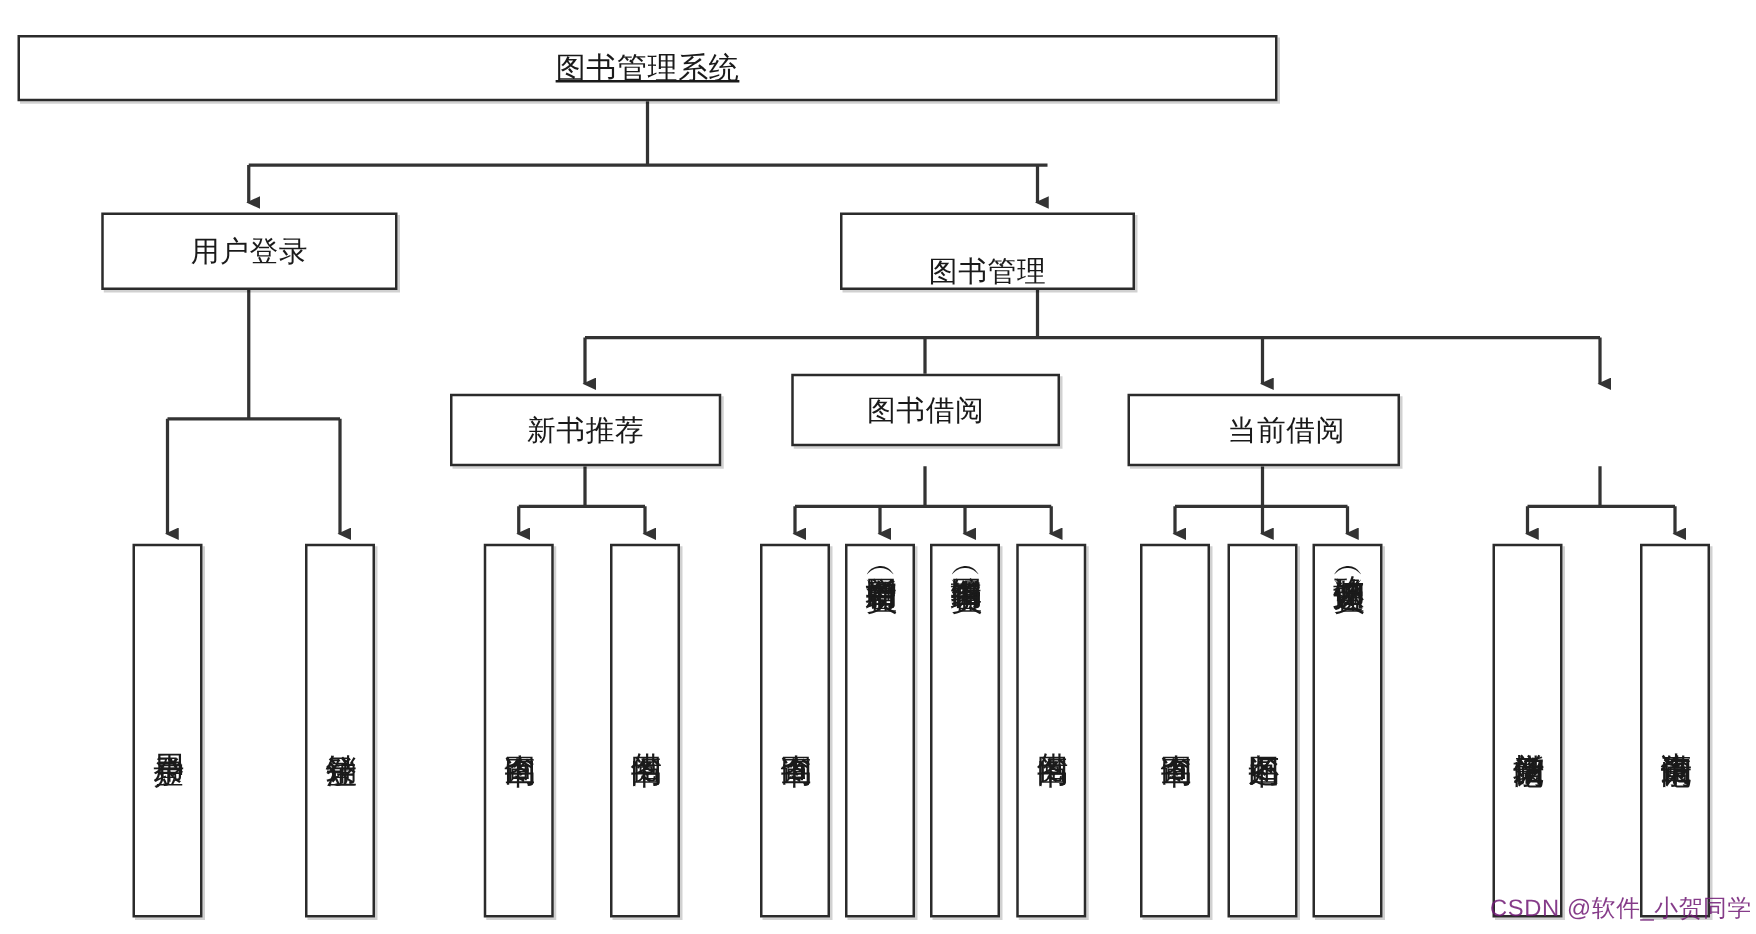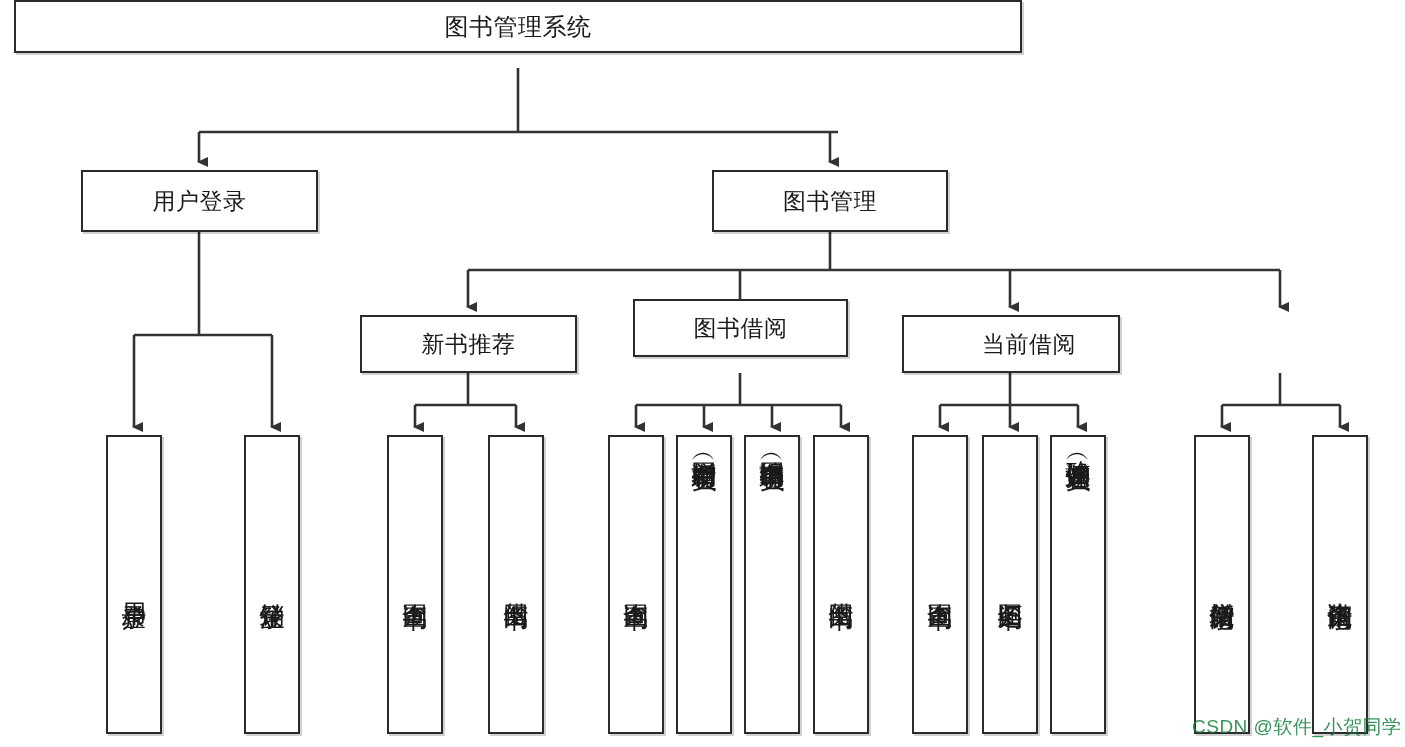--- a/index.html
+++ b/index.html
@@ -62,21 +62,21 @@
     letter-spacing: 1px;
     white-space: nowrap;
   }
   .node.vertical.centered {
     align-items: center;
     padding-top: 0;
   }
   .watermark {
     position: absolute;
     font-size: 19px;
-    color: #15803d;
+    color: #701a75;
     white-space: nowrap;
     opacity: 0.85;
     letter-spacing: 0.5px;
   }
 </style>
 </head>
 <body>
 
 <div id="diagram-root">
 
@@ -123,28 +123,28 @@
       <path d="M1010,405 L1010,427" marker-end="url(#arrow)"></path>
       <path d="M1078,405 L1078,427" marker-end="url(#arrow)"></path>
 
       <path d="M1280,373 L1280,405"></path>
       <path d="M1222,405 L1340,405"></path>
       <path d="M1222,405 L1222,427" marker-end="url(#arrow)"></path>
       <path d="M1340,405 L1340,427" marker-end="url(#arrow)"></path>
     </g>
   </svg>
 
-  <div class="node root horizontal" style="left:14px; top:0; width:1008px; height:53px;">
+  <div class="node root horizontal" style="left:14px; top:28px; width:1008px; height:53px;text-decoration:underline;">
     <span class="label">图书管理系统</span>
   </div>
 
   <div class="node horizontal" style="left:81px; top:170px; width:237px; height:62px;">
     <span class="label">用户登录</span>
   </div>
-  <div class="node horizontal" style="left:712px; top:170px; width:236px; height:62px;">
+  <div class="node horizontal" style="left:672px; top:170px; width:236px; height:62px;align-items:flex-end;">
     <span class="label">图书管理</span>
   </div>
 
   <div class="node horizontal" style="left:360px; top:315px; width:217px; height:58px;">
     <span class="label">新书推荐</span>
   </div>
   <div class="node horizontal" style="left:633px; top:299px; width:215px; height:58px;">
     <span class="label">图书借阅</span>
   </div>
   <div class="node horizontal" style="left:902px; top:315px; width:218px; height:58px;padding-left:36px;">

